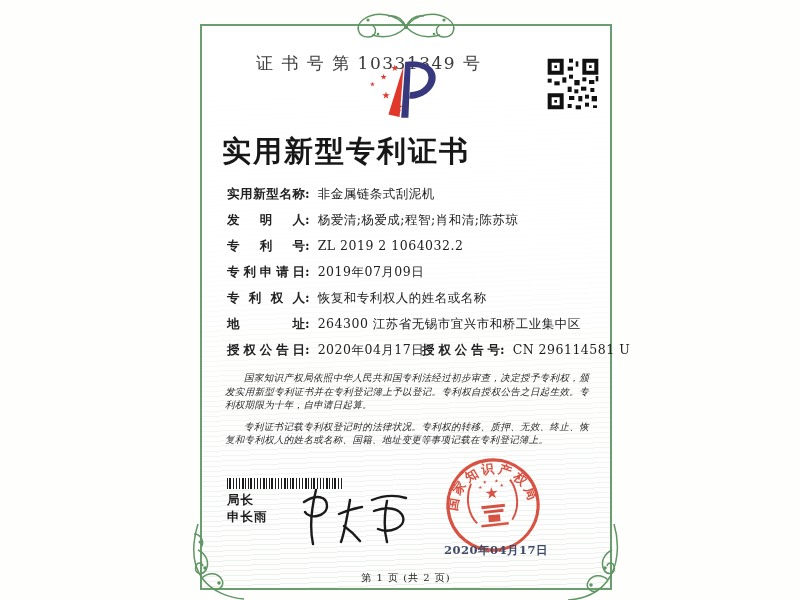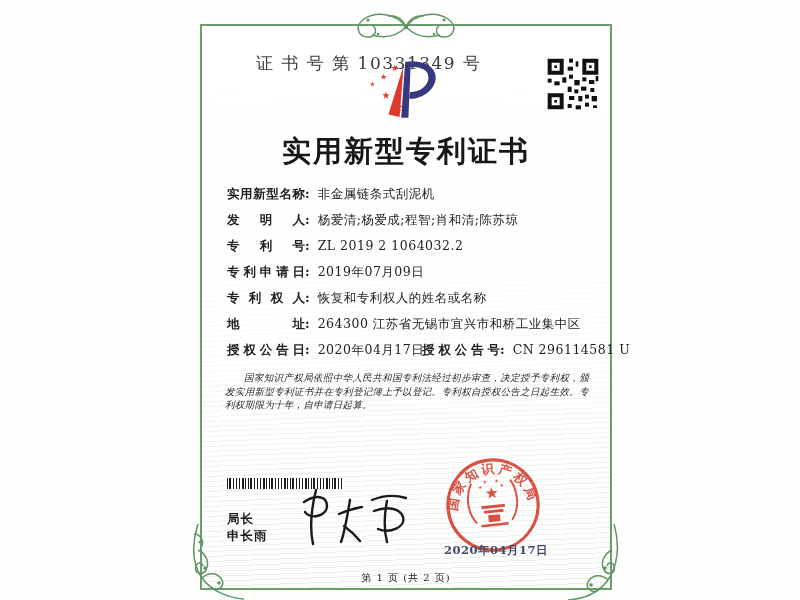--- a/index.html
+++ b/index.html
@@ -23,22 +23,22 @@
   .cert-no{
     position:absolute;left:15px;top:26px;
     font-size:17px;color:#3a3a3a;letter-spacing:1.5px;white-space:nowrap;margin-left:39px;
   }
 
   .logo{position:absolute;left:160px;top:29px;width:88px;height:72px;}
   .qr{position:absolute;left:343px;top:30px;width:56px;height:56px;}
 
   .title{
     position:absolute;left:0;top:106px;width:100%;
-    text-align:center;font-size:29px;font-weight:700;color:#171717;
-    letter-spacing:2px;white-space:nowrap;
+    text-align:left;font-size:29px;font-weight:700;color:#171717;
+    letter-spacing:2px;white-space:nowrap;padding-left:20px;
   }
 
   .fields{position:absolute;left:25px;top:155px;width:370px;font-size:12.5px;color:#1d1d1d;}
   .frow{position:relative;height:26px;line-height:26px;white-space:nowrap;}
   .flabel{
     display:inline-flex;justify-content:space-between;
     width:78px;font-weight:700;vertical-align:bottom;color:#222;
   }
   .fcolon{font-weight:700;margin-right:8px;}
   .fvalue{letter-spacing:.5px;}
@@ -53,21 +53,21 @@
 
   .barcode{
     position:absolute;left:25px;top:452px;width:116px;height:11px;
     background-color:#fff;
     background-image:
       repeating-linear-gradient(90deg,#1c1c1c 0 1px,transparent 1px 3px),
       repeating-linear-gradient(90deg,transparent 0 2px,#1c1c1c 2px 3px,transparent 3px 7px);
   }
 
   .signer{
-    position:absolute;left:25px;top:485px;
+    position:absolute;left:25px;top:466px;
     font-family:Liberation Sans, sans-serif;
     font-weight:700;font-size:12.5px;line-height:17px;color:#1c1c1c;letter-spacing:1px;
   }
   .signature{position:absolute;left:92px;top:458px;width:125px;height:64px;}
 
   .seal{
     position:absolute;left:242px;top:430px;width:98px;height:98px;
     transform:rotate(-6deg);opacity:.9;mix-blend-mode:multiply;
   }
   .seal-date{
@@ -249,20 +249,21 @@
               <span>公</span>
               <span>告</span>
               <span>号</span>
             </span><span class="fcolon">:</span><span class="fvalue">CN 296114581 U</span>
         </span>
       </div>
     </div>
 
     <div class="body-text">
       <p>国家知识产权局依照中华人民共和国专利法经过初步审查，决定授予专利权，颁发实用新型专利证书并在专利登记簿上予以登记。专利权自授权公告之日起生效。专利权期限为十年，自申请日起算。</p>
+      <p>专利证书记载专利权登记时的法律状况。专利权的转移、质押、无效、终止、恢复和专利权人的姓名或名称、国籍、地址变更等事项记载在专利登记簿上。</p>
     </div>
 
     <div class="barcode"></div>
 
     <div class="signer">
       <div>局长</div>
       <div>申长雨</div>
     </div>
 
     <svg class="signature" viewBox="0 0 125 64">

